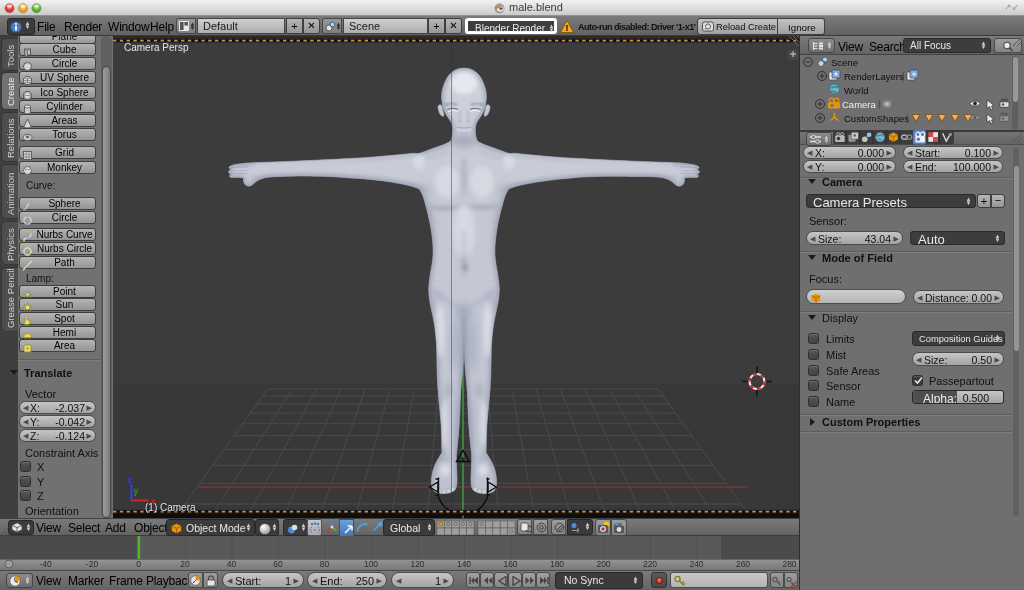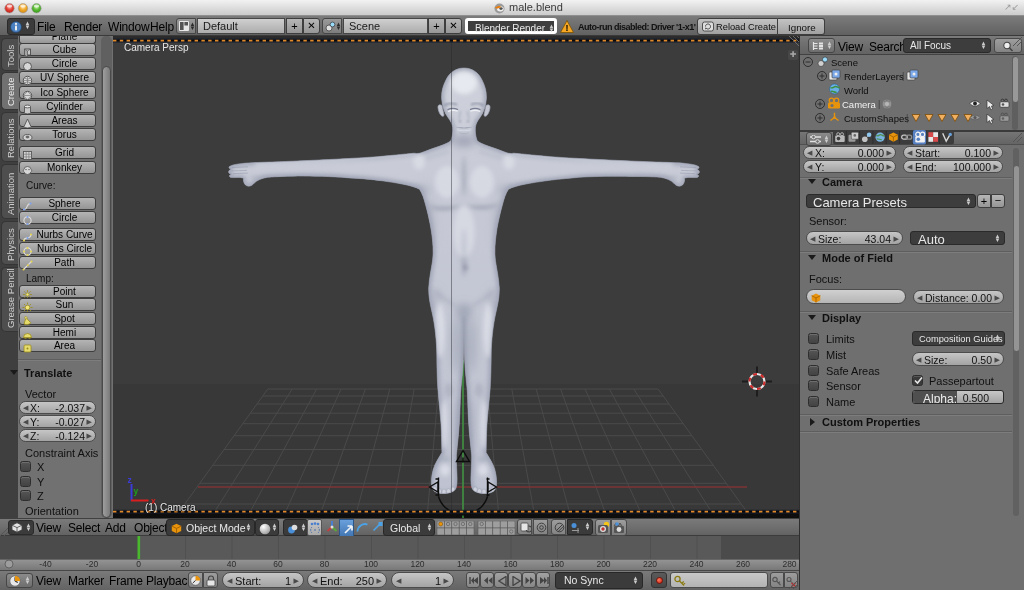--- a/index.html
+++ b/index.html
@@ -298,21 +298,21 @@
   <div class="lbl" style="left:25px;top:388px">Vector</div>
   <div class="pill" style="left:19px;top:401px;width:77px;height:13px">
         <span class="arrL" style="left:3px;top:2px">◀</span>
         <span class="ab" style="left:10px;top:0;font-size:10.5px">X:</span>
         <span class="ab" style="right:10px;top:0;font-size:10.5px">-2.037</span>
         <span class="arrL" style="right:3px;top:2px">▶</span>
       </div>
   <div class="pill" style="left:19px;top:414.8px;width:77px;height:13px">
         <span class="arrL" style="left:3px;top:2px">◀</span>
         <span class="ab" style="left:10px;top:0;font-size:10.5px">Y:</span>
-        <span class="ab" style="right:10px;top:0;font-size:10.5px">-0.027</span>
+        <span class="ab" style="right:10px;top:0;font-size:10.5px">-0.042</span>
         <span class="arrL" style="right:3px;top:2px">▶</span>
       </div>
   <div class="pill" style="left:19px;top:428.6px;width:77px;height:13px">
         <span class="arrL" style="left:3px;top:2px">◀</span>
         <span class="ab" style="left:10px;top:0;font-size:10.5px">Z:</span>
         <span class="ab" style="right:10px;top:0;font-size:10.5px">-0.124</span>
         <span class="arrL" style="right:3px;top:2px">▶</span>
       </div>
   <div class="lbl" style="left:25px;top:447px">Constraint Axis</div>
   <div class="chk" style="left:20px;top:461px"></div>
@@ -1034,21 +1034,21 @@
         </svg>
   </div>
   <div class="pill" style="left:913px;top:290px;width:91px;height:14px">
         <span class="arrL" style="left:3px;top:2.5px">◀</span>
         <span class="ab" style="left:11px;top:0.5px;font-size:10.5px">Distance:</span>
         <span class="ab" style="right:11px;top:0.5px;font-size:10.5px">0.00</span>
         <span class="arrL" style="right:3px;top:2.5px">▶</span>
       </div>
   <div class="sep" style="left:800px;top:311px;width:212px"></div>
   <div class="ab" style="left:808px;top:315px;width:0;height:0;border-left:4px solid transparent;border-right:4px solid transparent;border-top:5px solid #1a1a1a"></div>
-  <div class="lbl" style="left:822px;top:312px;font-weight:bold">Display</div>
+  <div class="lbl" style="left:822px;top:312px;font-weight:normal">Display</div>
   <div class="chk" style="left:808px;top:333px"></div>
       <div class="lbl" style="left:826px;top:333px">Limits</div>
   <div class="chk" style="left:808px;top:349px"></div>
       <div class="lbl" style="left:826px;top:349px">Mist</div>
   <div class="chk" style="left:808px;top:364.5px"></div>
       <div class="lbl" style="left:826px;top:364.5px">Safe Areas</div>
   <div class="chk" style="left:808px;top:380px"></div>
       <div class="lbl" style="left:826px;top:380px">Sensor</div>
   <div class="chk" style="left:808px;top:395.5px"></div>
       <div class="lbl" style="left:826px;top:395.5px">Name</div>

